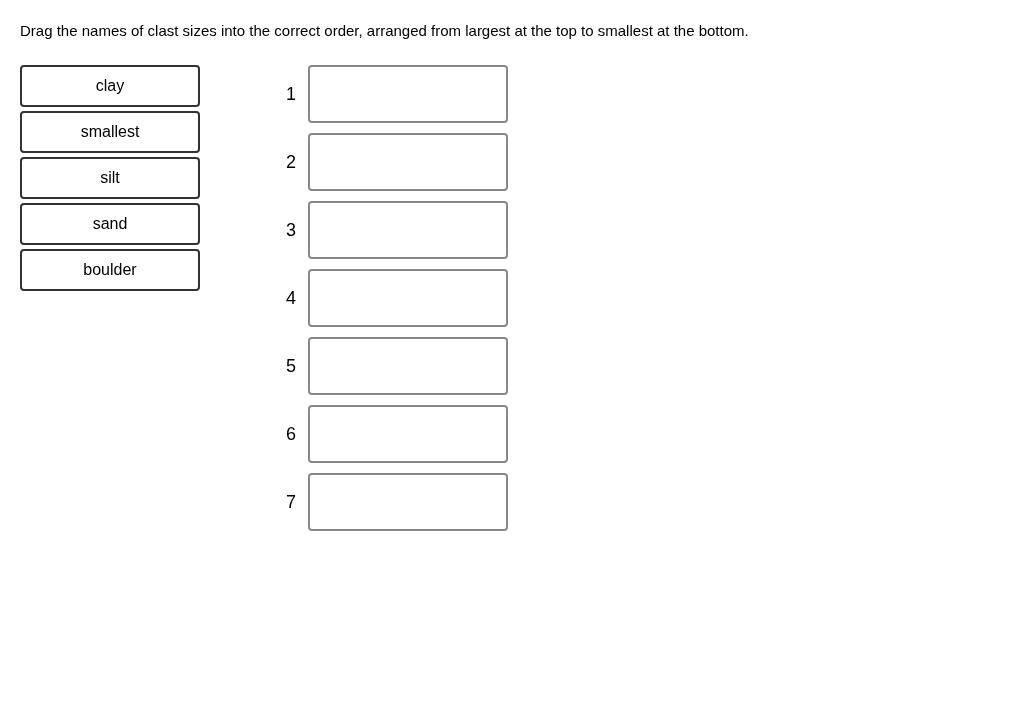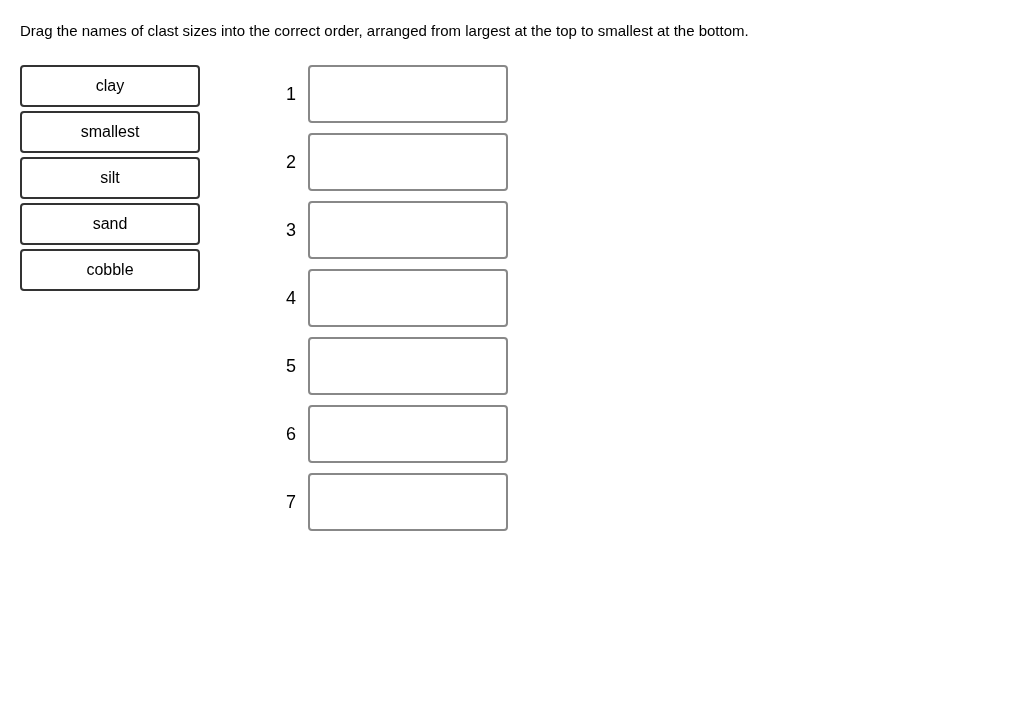--- a/index.html
+++ b/index.html
@@ -80,21 +80,21 @@
 
 <p class="instructions">Drag the names of clast sizes into the correct order, arranged from largest at the top to smallest at the bottom.</p>
 
 <div class="main-container">
 
   <div class="source-list">
   <div class="drag-item" draggable="true">clay</div>
       <div class="drag-item" draggable="true">smallest</div>
       <div class="drag-item" draggable="true">silt</div>
       <div class="drag-item" draggable="true">sand</div>
-      <div class="drag-item" draggable="true">cobble</div>
+      <div class="drag-item" draggable="true">boulder</div>
     </div>
 
   <div class="drop-zone-list">
   <div class="drop-row">
         <span class="drop-number">1</span>
         <div class="drop-zone"></div>
       </div>
       <div class="drop-row">
         <span class="drop-number">2</span>
         <div class="drop-zone"></div>

